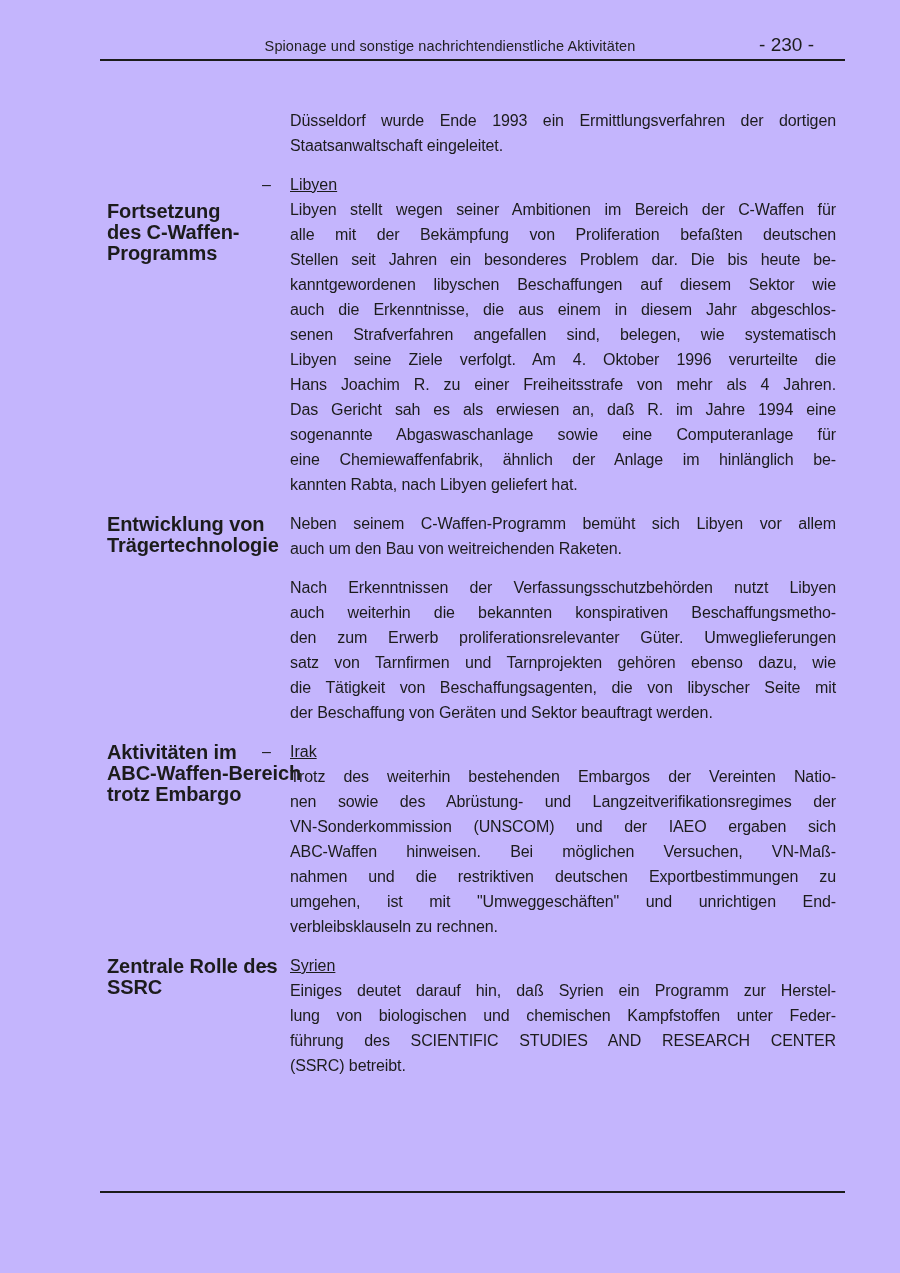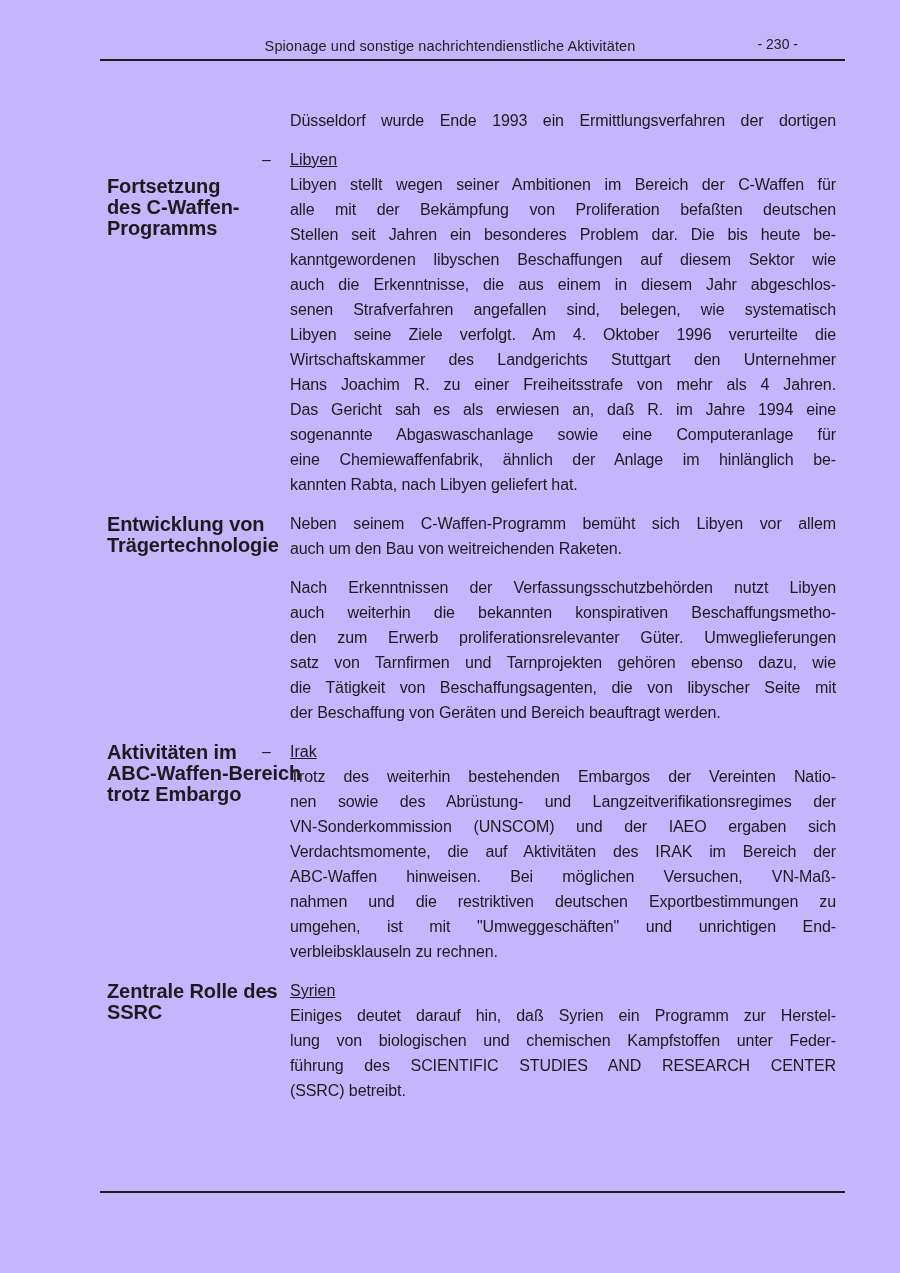--- a/index.html
+++ b/index.html
@@ -22,22 +22,22 @@
     width: 900px;
     text-align: center;
     font-size: 14.5px;
     line-height: 16px;
     letter-spacing: 0.1px;
     color: #222;
   }
   .page-number {
     position: absolute;
     top: 35px;
-    right: 102px;
-    font-size: 14px;
+    right: 86px;
+    font-size: 19px;
     line-height: 19px;
     color: #1c1c1c;
   }
   .header-rule {
     position: absolute;
     top: 59px;
     left: 100px;
     width: 745px;
     height: 2px;
     background: #1b1b1b;
@@ -111,20 +111,21 @@
   <div class="header-rule"></div>
 
   <div class="content">
 
     <section class="block">
       <div class="mlabel"></div>
       <div class="marker"></div>
       <div class="textcol">
         <div class="para">
             <div class="tline">Düsseldorf wurde Ende 1993 ein Ermittlungsverfahren der dortigen</div>
+            <div class="tline final">Staatsanwaltschaft eingeleitet.</div>
           </div>
       </div>
     </section>
 
     <section class="block">
       <div class="mlabel offset-1">
           <div class="mline">Fortsetzung</div>
           <div class="mline">des C-Waffen-</div>
           <div class="mline final">Programms</div>
         </div>
@@ -132,21 +133,20 @@
       <div class="textcol">
         <div class="item-label">Libyen</div>
         <div class="para">
             <div class="tline">Libyen stellt wegen seiner Ambitionen im Bereich der C-Waffen für</div>
             <div class="tline">alle mit der Bekämpfung von Proliferation befaßten deutschen</div>
             <div class="tline">Stellen seit Jahren ein besonderes Problem dar. Die bis heute be-</div>
             <div class="tline">kanntgewordenen libyschen Beschaffungen auf diesem Sektor wie</div>
             <div class="tline">auch die Erkenntnisse, die aus einem in diesem Jahr abgeschlos-</div>
             <div class="tline">senen Strafverfahren angefallen sind, belegen, wie systematisch</div>
             <div class="tline">Libyen seine Ziele verfolgt. Am 4. Oktober 1996 verurteilte die</div>
-            <div class="tline">Wirtschaftskammer des Landgerichts Stuttgart den Unternehmer</div>
             <div class="tline">Hans Joachim R. zu einer Freiheitsstrafe von mehr als 4 Jahren.</div>
             <div class="tline">Das Gericht sah es als erwiesen an, daß R. im Jahre 1994 eine</div>
             <div class="tline">sogenannte Abgaswaschanlage sowie eine Computeranlage für</div>
             <div class="tline">eine Chemiewaffenfabrik, ähnlich der Anlage im hinlänglich be-</div>
             <div class="tline final">kannten Rabta, nach Libyen geliefert hat.</div>
           </div>
       </div>
     </section>
 
     <section class="block">
@@ -166,39 +166,38 @@
     <section class="block">
       <div class="mlabel"></div>
       <div class="marker"></div>
       <div class="textcol">
         <div class="para">
             <div class="tline">Nach Erkenntnissen der Verfassungsschutzbehörden nutzt Libyen</div>
             <div class="tline">auch weiterhin die bekannten konspirativen Beschaffungsmetho-</div>
             <div class="tline">den zum Erwerb proliferationsrelevanter Güter. Umweglieferungen</div>
             <div class="tline">satz von Tarnfirmen und Tarnprojekten gehören ebenso dazu, wie</div>
             <div class="tline">die Tätigkeit von Beschaffungsagenten, die von libyscher Seite mit</div>
-            <div class="tline final">der Beschaffung von Geräten und Bereich beauftragt werden.</div>
+            <div class="tline final">der Beschaffung von Geräten und Sektor beauftragt werden.</div>
           </div>
       </div>
     </section>
 
     <section class="block">
       <div class="mlabel">
           <div class="mline">Aktivitäten im</div>
           <div class="mline">ABC-Waffen-Bereich</div>
           <div class="mline final">trotz Embargo</div>
         </div>
       <div class="marker">–</div>
       <div class="textcol">
         <div class="item-label">Irak</div>
         <div class="para">
             <div class="tline">Trotz des weiterhin bestehenden Embargos der Vereinten Natio-</div>
             <div class="tline">nen sowie des Abrüstung- und Langzeitverifikationsregimes der</div>
             <div class="tline">VN-Sonderkommission (UNSCOM) und der IAEO ergaben sich</div>
-            <div class="tline">Verdachtsmomente, die auf Aktivitäten des IRAK im Bereich der</div>
             <div class="tline">ABC-Waffen hinweisen. Bei möglichen Versuchen, VN-Maß-</div>
             <div class="tline">nahmen und die restriktiven deutschen Exportbestimmungen zu</div>
             <div class="tline">umgehen, ist mit "Umweggeschäften" und unrichtigen End-</div>
             <div class="tline final">verbleibsklauseln zu rechnen.</div>
           </div>
       </div>
     </section>
 
     <section class="block">
       <div class="mlabel">

